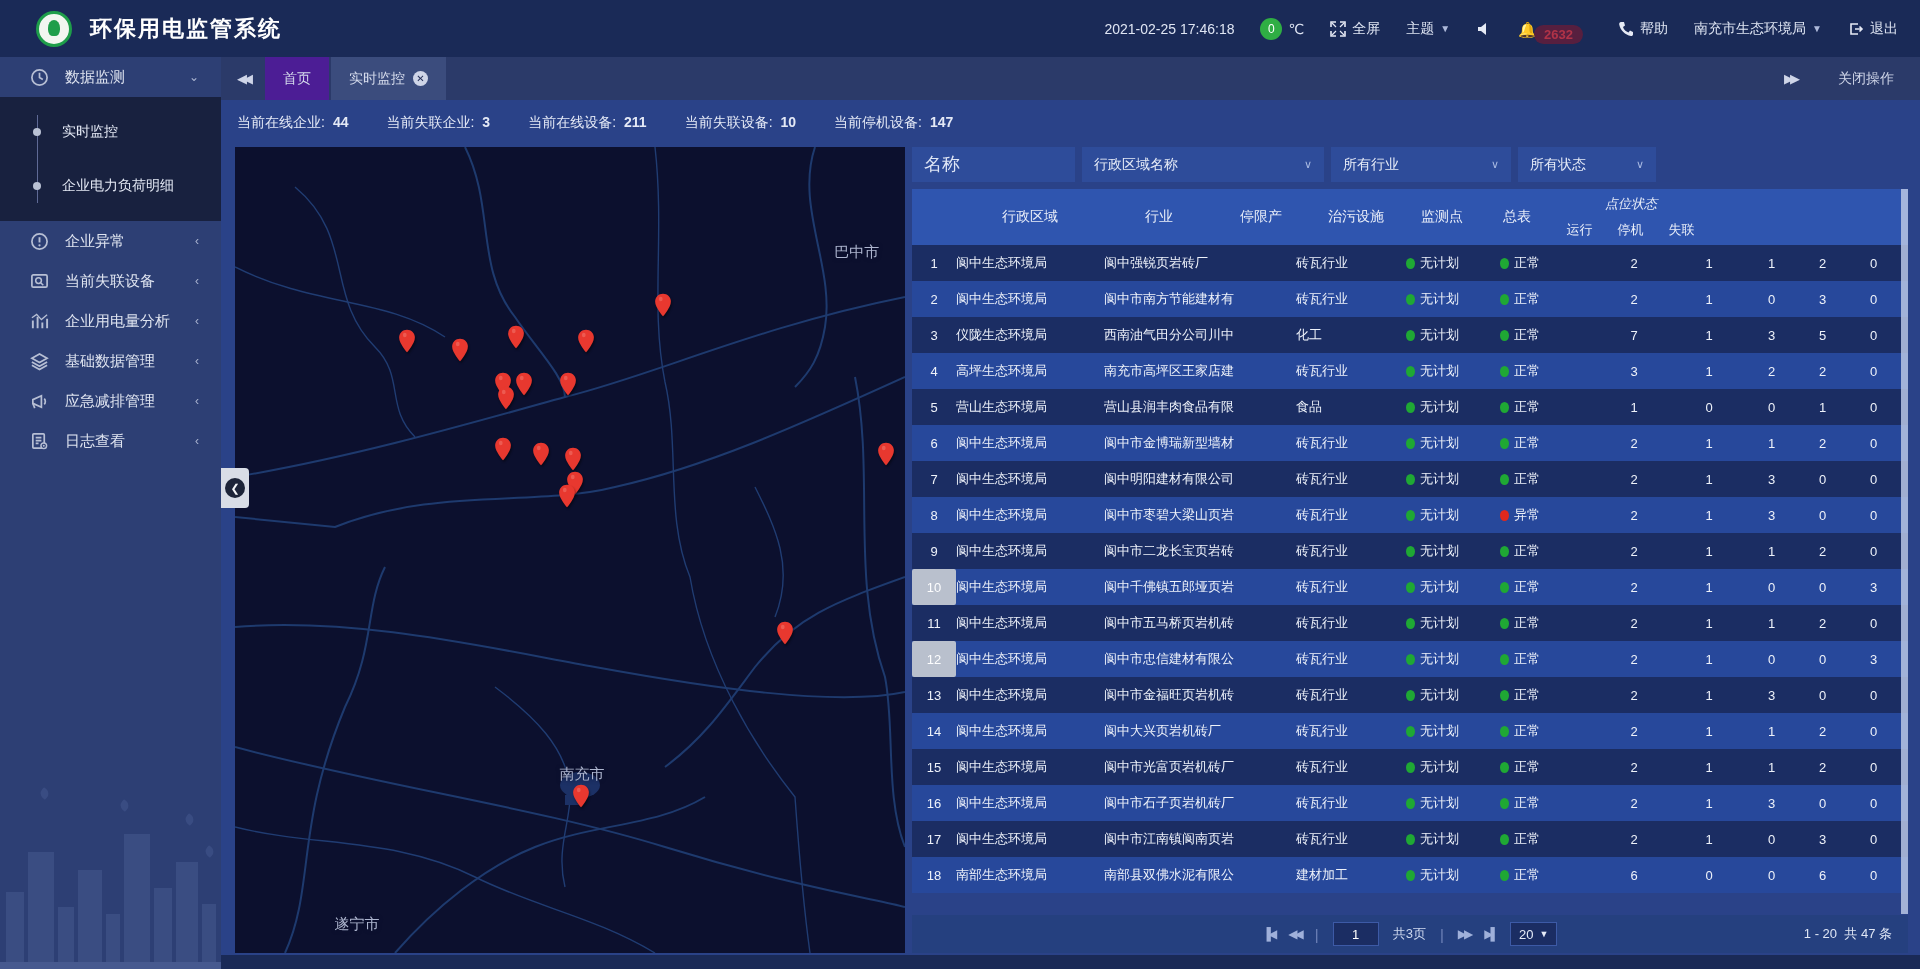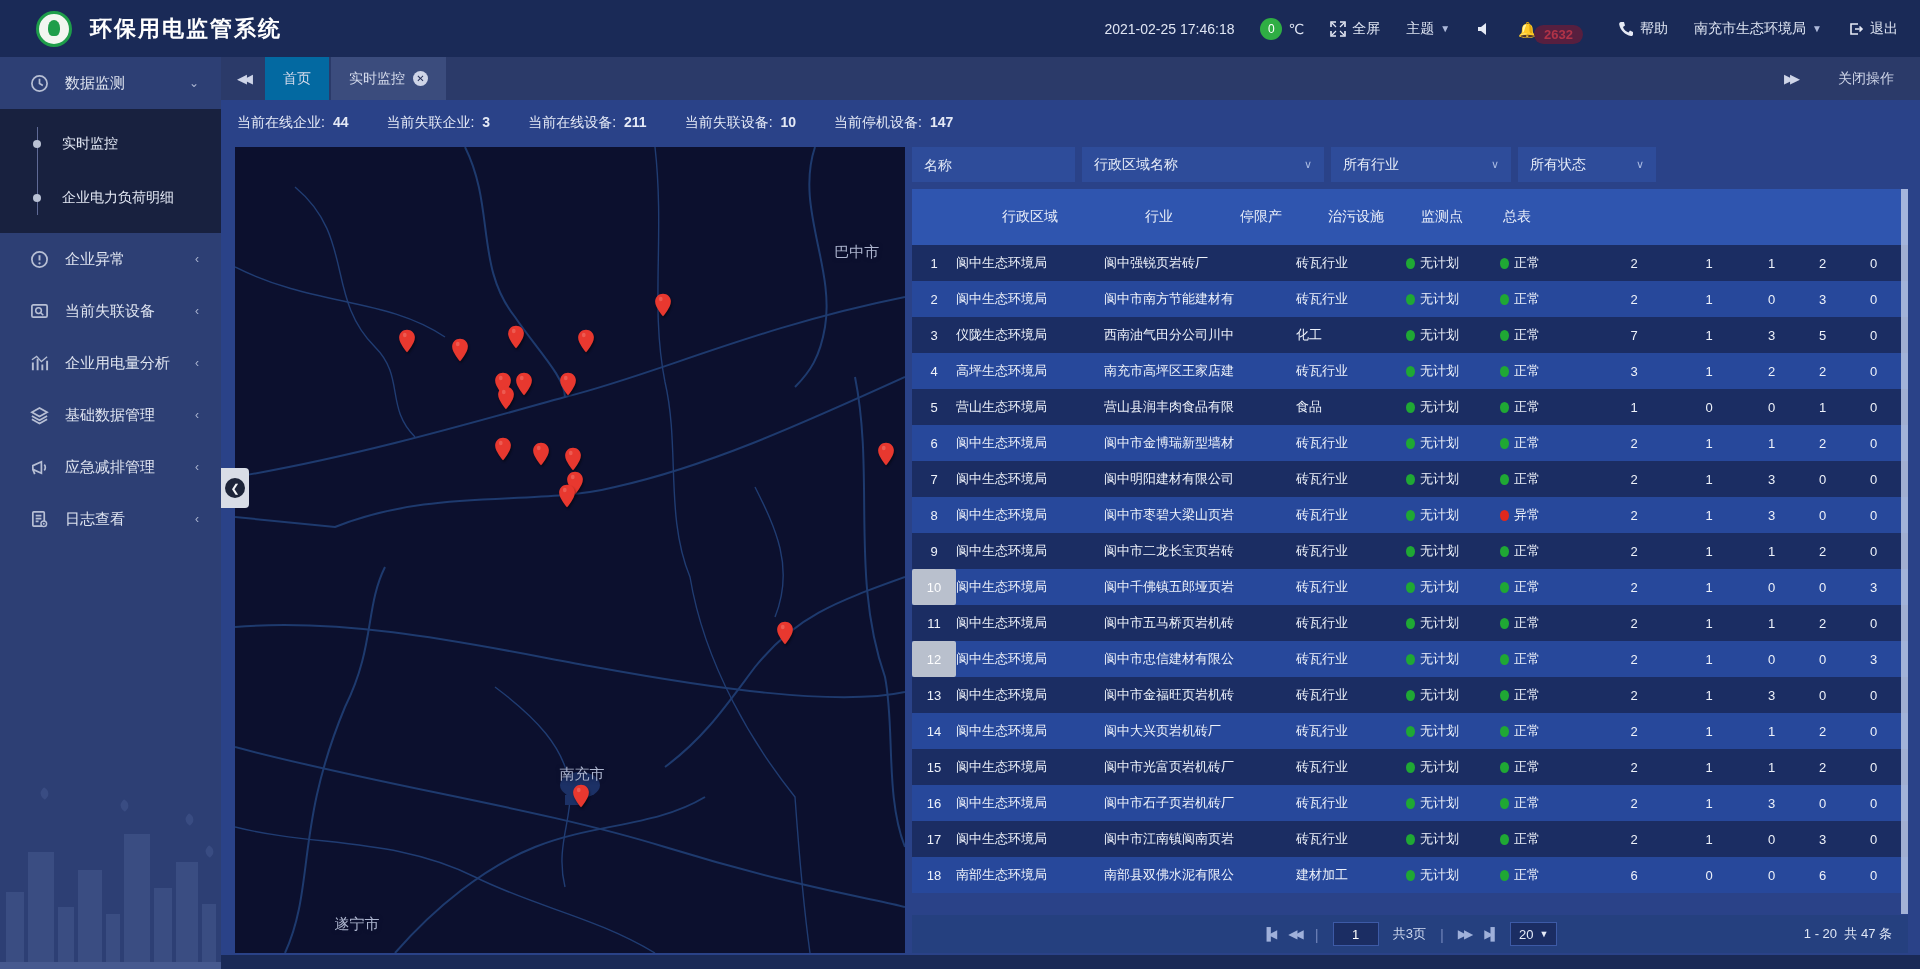--- a/index.html
+++ b/index.html
@@ -23,21 +23,21 @@
   .badge-wrap { position:relative; width:74px; height:24px; }
   .bell { position:absolute; left:0; top:4px; color:#46588f; font-size:15px;}
   .notif-badge { position:absolute; left:16px; top:8px; background:#571f3f; color:#b13348;
     border-radius:10px; padding:2px 10px; font-size:13px; font-weight:bold;}
   .hicon { width:16px; height:16px; display:inline-block; }
   .hicon svg { width:100%; height:100%; display:block; }
 
   
   .sidebar { position:absolute; left:0; top:57px; width:221px; height:912px;
     background:#2d3f74; overflow:hidden; z-index:4;}
-  .menu-item { height:52px; display:flex; align-items:center; padding:0 22px 0 30px;
+  .menu-item { height:40px; display:flex; align-items:center; padding:0 22px 0 30px;
     color:#dfe4f0; font-size:15px; cursor:pointer; position:relative;}
   .menu-item .micon { width:19px; height:19px; margin-right:16px; flex:0 0 auto; opacity:.9;}
   .menu-item .micon svg { width:100%; height:100%; display:block;}
   .menu-item .chev { margin-left:auto; font-size:12px; color:#aab4d0;}
   .submenu { background:#18213f; position:relative; padding:8px 0;}
   .submenu::before { content:""; position:absolute; left:37px; top:18px; bottom:18px;
     width:1px; background:#5f6a96;}
   .submenu-item { height:54px; display:flex; align-items:center; padding-left:62px;
     font-size:14px; color:#e3e8f4; position:relative; cursor:pointer;}
   .submenu-item::before { content:""; position:absolute; left:33px; top:23px; width:8px; height:8px;
@@ -47,21 +47,21 @@
   .butterfly { position:absolute; width:9px; height:9px; background:#4a5d94; opacity:.8;
     transform:rotate(40deg); border-radius:1px 6px 1px 6px;}
   .sidebar-bottom-strip { position:absolute; left:0; bottom:0; width:221px; height:7px; background:#46598f;}
 
   
   .tabbar { position:absolute; left:221px; top:57px; width:1699px; height:43px;
     background:#2b3a69; display:flex; align-items:stretch; z-index:3;}
   .tab-scroll { width:44px; display:flex; align-items:center; justify-content:center;
     color:#cfd5e8; font-size:13px; letter-spacing:-4px; cursor:pointer;}
   .tab { display:flex; align-items:center; padding:0 18px; font-size:14px; color:#d5dbec;
-    cursor:pointer; background:#0369a1; margin-right:2px;}
+    cursor:pointer; background:#4c1d95; margin-right:2px;}
   .tab.active { background:#3b4c7d; }
   .tab-close { margin-left:8px; width:15px; height:15px; border-radius:50%; background:#cfd5e8;
     color:#232e57; font-size:10px; font-weight:bold; display:flex; align-items:center; justify-content:center;}
   .tabbar-right { margin-left:auto; display:flex; align-items:center; gap:42px; padding-right:26px;
     color:#cfd5e8; font-size:14px;}
 
   
   .content { position:absolute; left:221px; top:100px; width:1699px; height:855px; background:#2a4288; }
   .stats-bar { height:45px; display:flex; align-items:center; padding-left:16px; gap:38px;
     font-size:14px; color:#e4e9f6;}
@@ -77,21 +77,21 @@
   .pin svg { display:block; width:100%; height:100%; filter:drop-shadow(1px 2px 1px rgba(0,0,0,.45));}
   .collapse-handle { position:absolute; left:0; top:368px; width:28px; height:40px; background:#d9dde6;
     border-radius:0 4px 4px 0; display:flex; align-items:center; justify-content:center; cursor:pointer; z-index:6;}
   .collapse-circle { width:20px; height:20px; border-radius:50%; background:#1d2438; color:#f5f6f8;
     font-size:11px; font-weight:bold; display:flex; align-items:center; justify-content:center;}
 
   
   .panel { flex:1; display:flex; flex-direction:column; min-width:0;}
   .filter-row { height:35px; display:flex; gap:7px; margin-bottom:7px;}
   .f-input { width:163px; background:#2e4c9a; border:none; outline:none; color:#e6ebf7;
-    font-size:14px; padding:0 12px; font-family:inherit;}
+    font-size:18px; padding:0 12px; font-family:inherit;}
   .f-input::placeholder { color:#dfe6f5; opacity:1;}
   .f-select { background:#2e4c9a; color:#e6ebf7; font-size:14px; display:flex; align-items:center;
     padding:0 12px; cursor:pointer;}
   .f-select .arrow { margin-left:auto; font-size:11px; color:#a9bae2; padding-left:14px;}
   .f-region{width:242px;} .f-industry{width:180px;} .f-status{width:138px;}
 
   .table-wrap { flex:1; position:relative; overflow:hidden; }
   .thead { background:#2f55af; height:56px; display:flex; font-size:14px; color:#e9eef9; position:relative;}
   .thead .hc { display:flex; align-items:center; justify-content:center; height:56px;}
   .group-col { width:154px; display:flex; flex-direction:column;}
@@ -478,20 +478,28 @@
 
       <div class="table-wrap">
         <div class="thead">
           <div class="hc col-num"></div>
           <div class="hc col-region">行政区域</div>
           <div class="hc col-industry">行业</div>
           <div class="hc col-stop">停限产</div>
           <div class="hc col-fac">治污设施</div>
           <div class="hc col-points">监测点</div>
           <div class="hc col-meters">总表</div>
+          <div class="group-col">
+            <div class="group-title">点位状态</div>
+            <div class="group-sub">
+              <span>运行</span>
+              <span>停机</span>
+              <span>失联</span>
+            </div>
+          </div>
         </div>
         <div class="tbody" id="tbody">
             <div class="trow">
               <div class="td num col-num cell-c">1</div>
               <div class="td left col-region">阆中生态环境局</div>
               <div class="td left col-company">阆中强锐页岩砖厂</div>
               <div class="td left col-industry">砖瓦行业</div>
               <div class="td left col-stop"><span class="dot green"></span>无计划</div>
               <div class="td left col-fac"><span class="dot green"></span>正常</div>
               <div class="td col-points cell-c">2</div>

